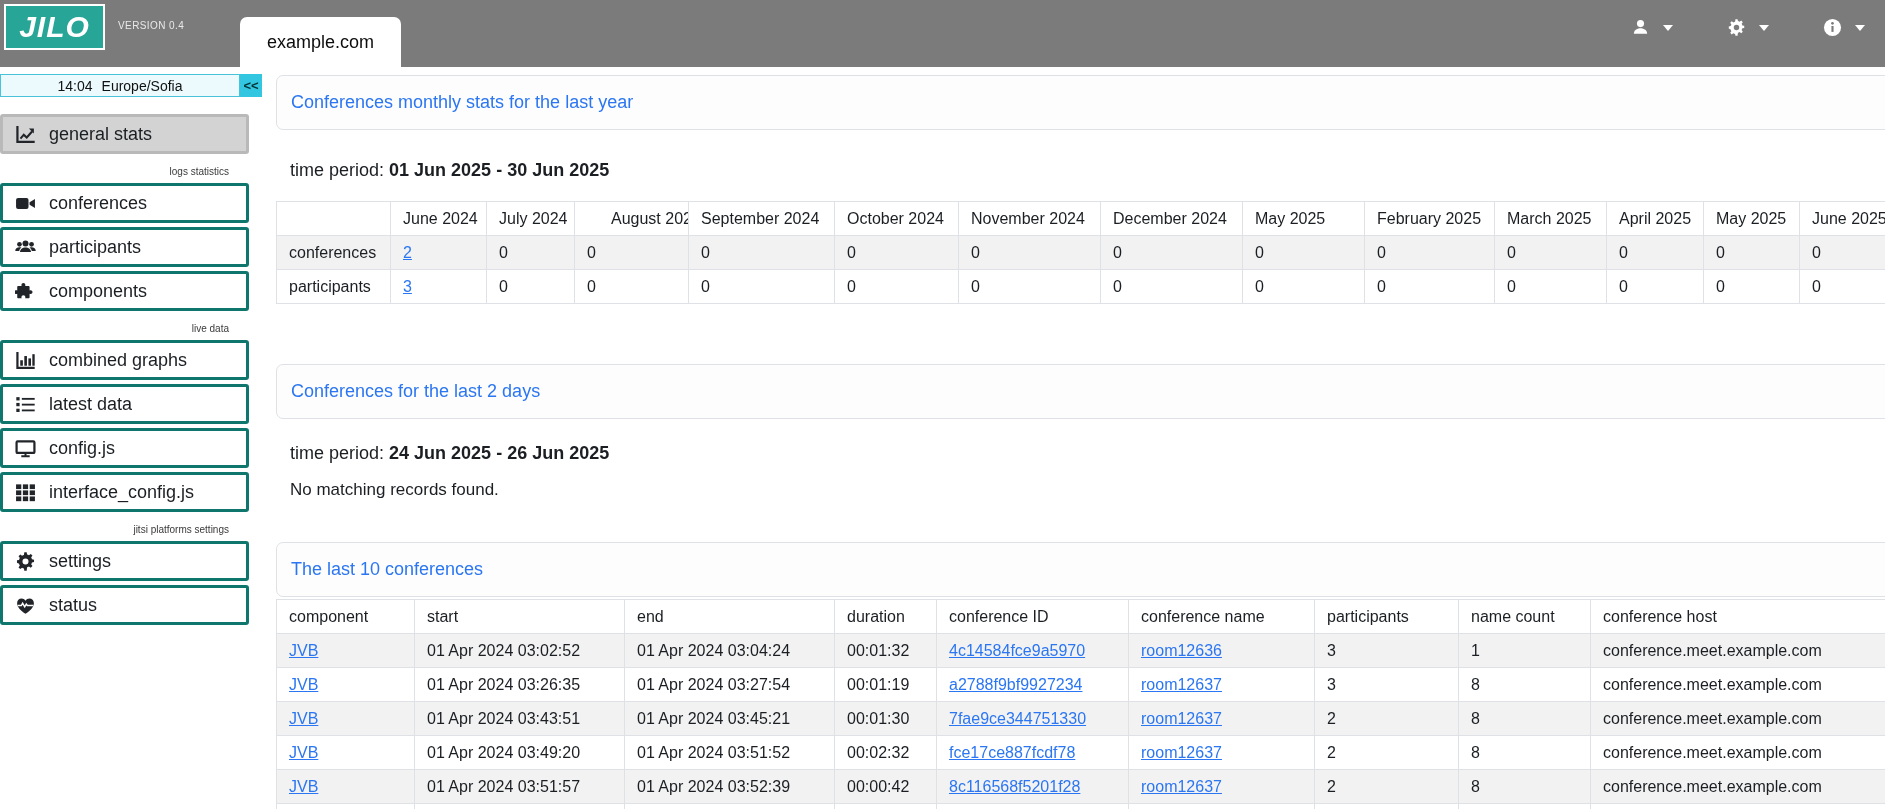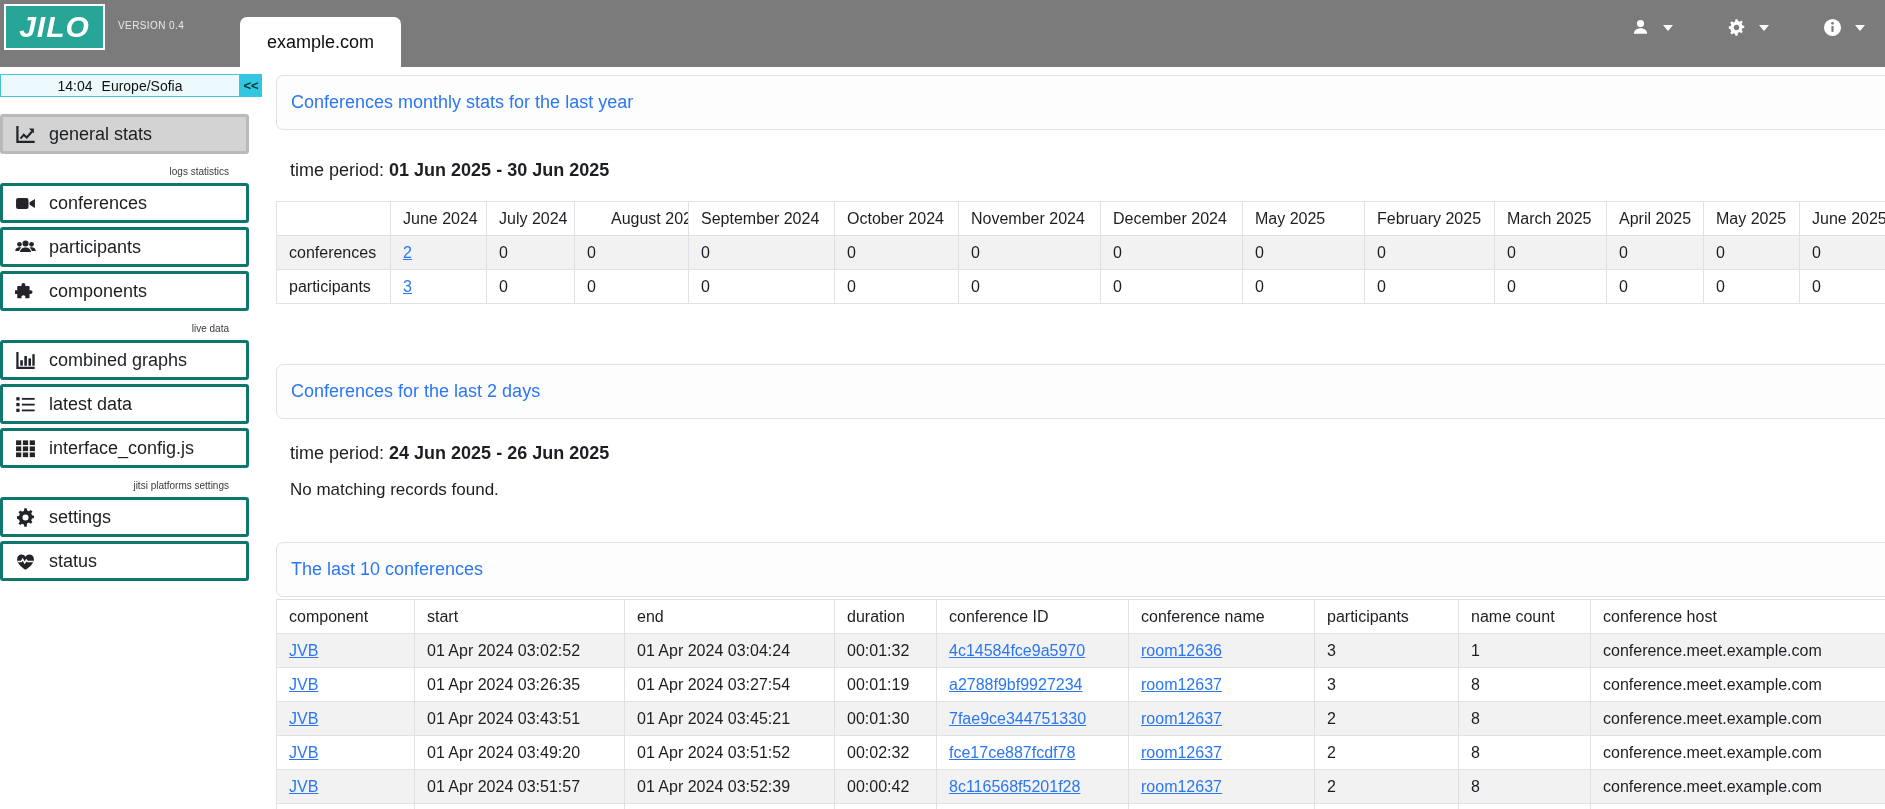--- a/index.html
+++ b/index.html
@@ -176,20 +176,29 @@
                 <rect x="1" y="6.8" width="2.5" height="2.5"></rect>
                 <rect x="5.2" y="7.4" width="9.8" height="1.4"></rect>
                 <rect x="1" y="11.2" width="2.5" height="2.5"></rect>
                 <rect x="5.2" y="11.8" width="9.8" height="1.4"></rect>
               </svg>
             </span>
             <span class="mi-label">latest data</span>
           </div>
           <div class="menu-item">
             <span class="icon">
+              <svg viewBox="0 0 16 16" fill="none" stroke="currentColor">
+                <rect x="1.2" y="2.6" width="13.6" height="8.8" rx="0.8" stroke-width="1.7"></rect>
+                <path d="M8 11.4v2.2M4.8 13.9h6.4" stroke-width="1.5"></path>
+              </svg>
+            </span>
+            <span class="mi-label">config.js</span>
+          </div>
+          <div class="menu-item">
+            <span class="icon">
               <svg viewBox="0 0 16 16" fill="currentColor">
                 <rect x="0.8" y="1.8" width="4" height="3.6"></rect>
                 <rect x="6" y="1.8" width="4" height="3.6"></rect>
                 <rect x="11.2" y="1.8" width="4" height="3.6"></rect>
                 <rect x="0.8" y="6.4" width="4" height="3.6"></rect>
                 <rect x="6" y="6.4" width="4" height="3.6"></rect>
                 <rect x="11.2" y="6.4" width="4" height="3.6"></rect>
                 <rect x="0.8" y="11" width="4" height="3.6"></rect>
                 <rect x="6" y="11" width="4" height="3.6"></rect>
                 <rect x="11.2" y="11" width="4" height="3.6"></rect>

